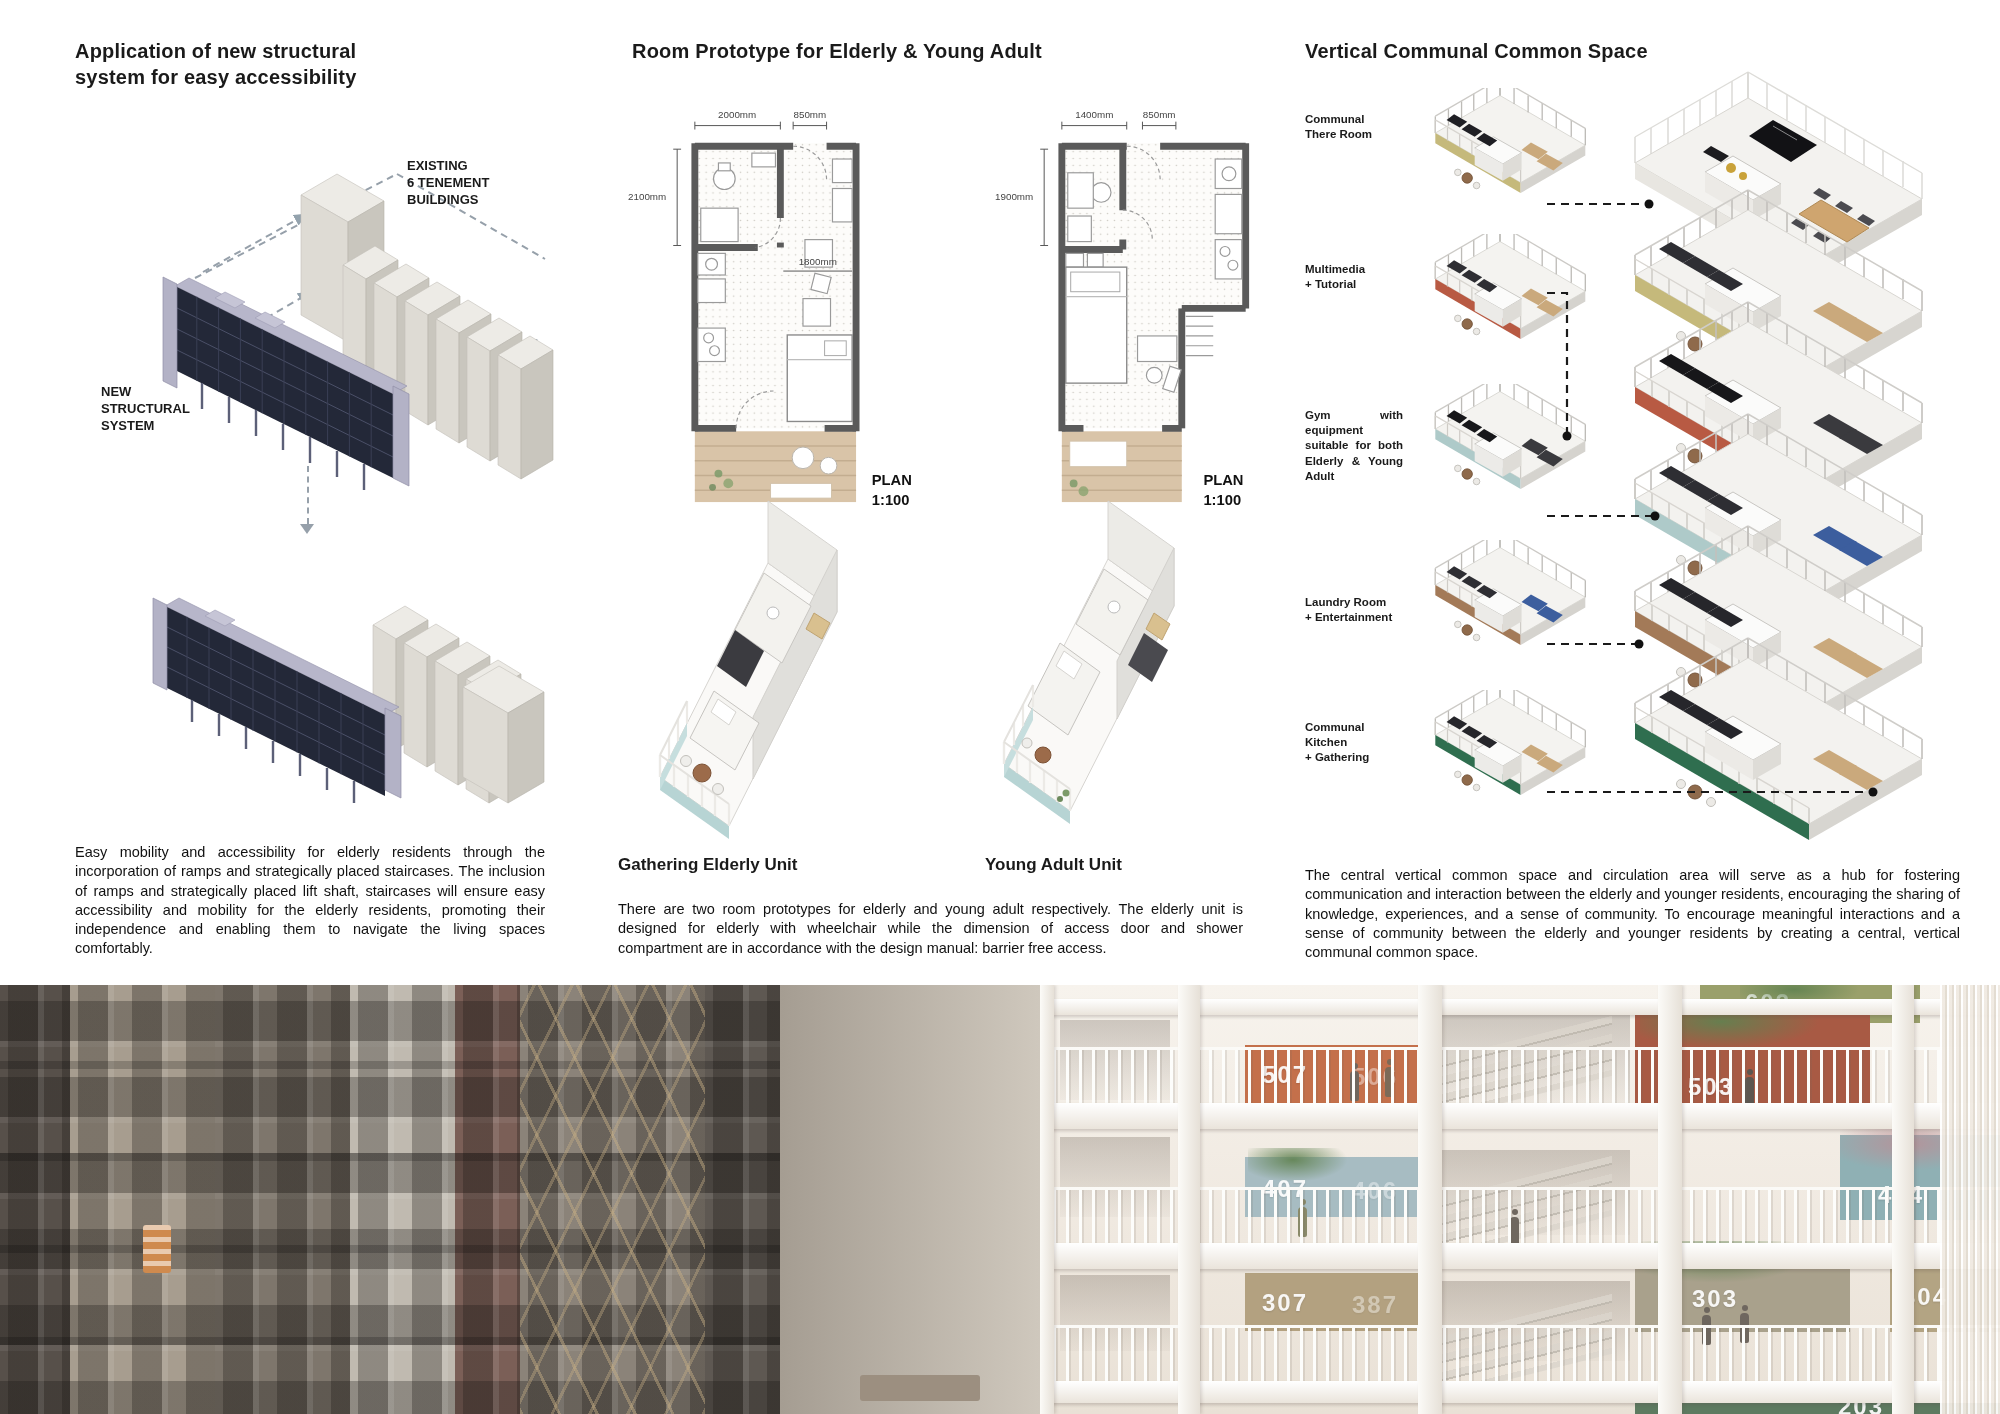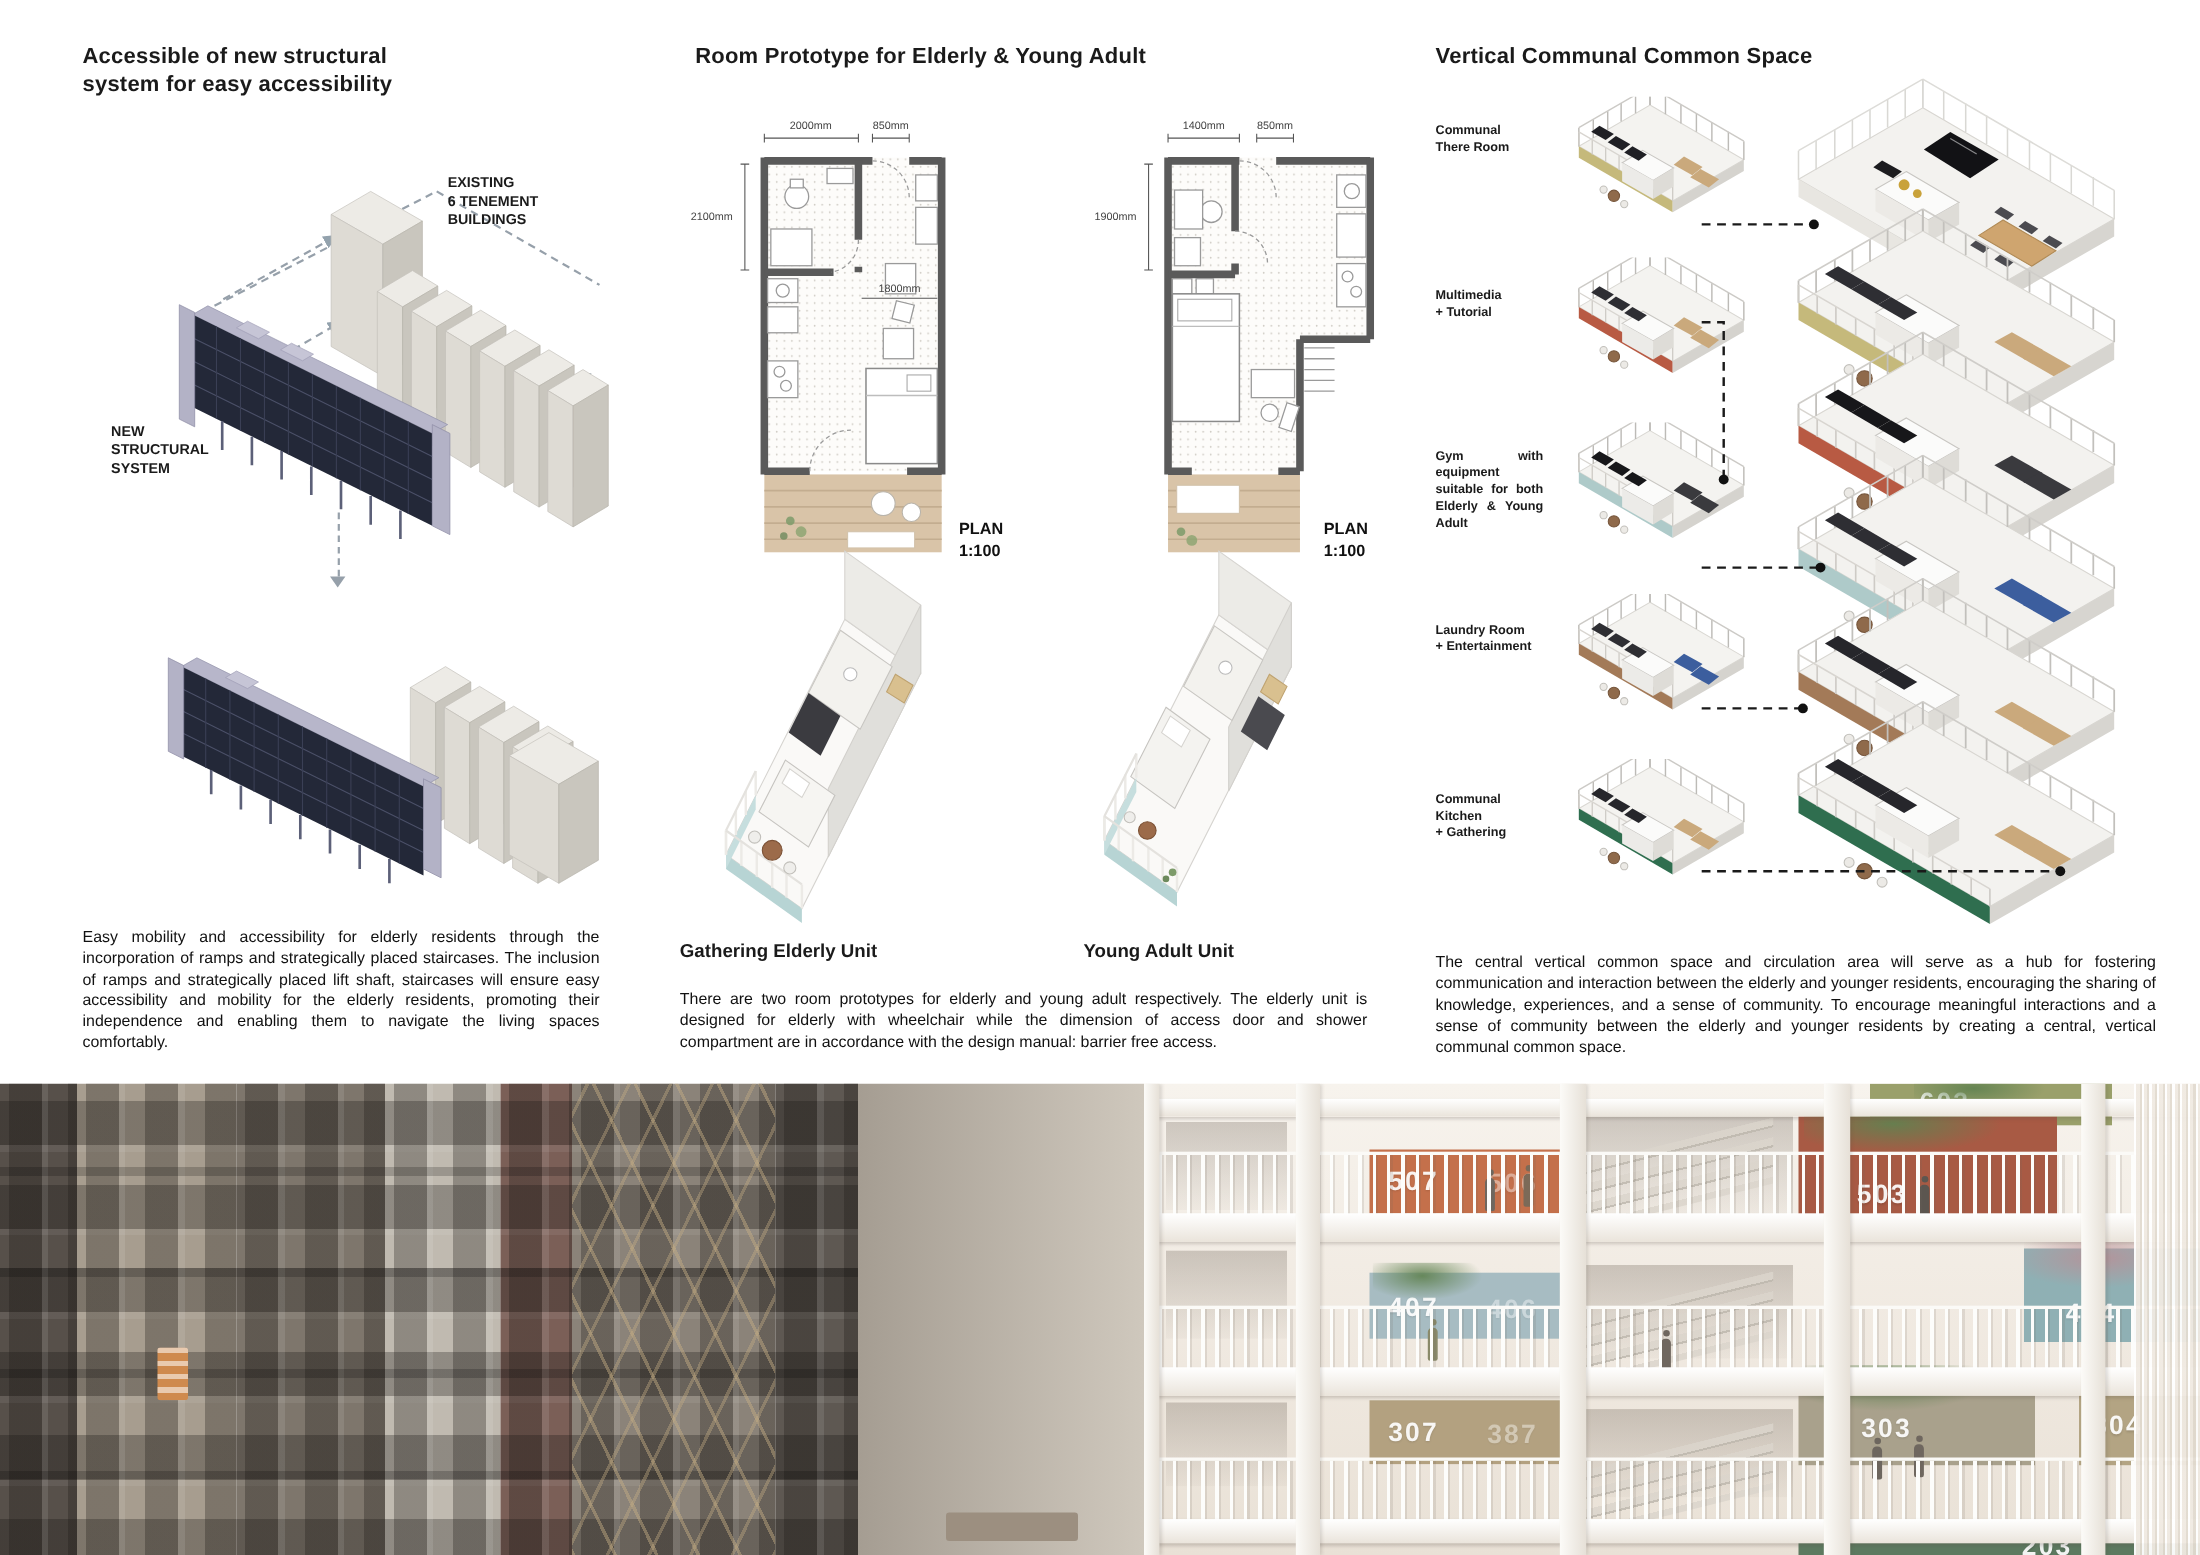--- a/index.html
+++ b/index.html
@@ -129,21 +129,21 @@
       <circle cx="112" cy="146" r="7" fill="#8f6a4b" stroke="#76563c"></circle>
       <circle cx="98" cy="138" r="4.5" fill="#eceae6" stroke="#c2c0bb"></circle>
       <circle cx="128" cy="156" r="4.5" fill="#eceae6" stroke="#c2c0bb"></circle>
     </g>
   </defs>
 </svg>
 
 <div class="board">
 
   <div class="col col-left">
-    <div class="sec-title pre">Accessible of new structural
+    <div class="sec-title pre">Application of new structural
 system for easy accessibility</div>
 
     <svg class="abs" style="left:0;top:58px" width="490" height="412" viewBox="0 0 490 412">
 
       <g stroke="#96a0aa" stroke-width="2" stroke-dasharray="7 5" fill="none">
         <path d="M120,182 L318,80"></path>
         <path d="M322,78 L470,163"></path>
         <path d="M128,176 L232,118" marker-end="url(#arrowm)"></path>
         <path d="M150,246 L236,196" marker-end="url(#arrowm)"></path>
         <path d="M330,316 L462,244" marker-end="url(#arrowm)"></path>
@@ -421,21 +421,21 @@
   </div>
 
   <div class="col col-right">
     <div class="sec-title">Vertical Communal Common Space</div>
 
     <div class="floor-label pre" style="top:74px">Communal
 There Room</div>
     <div class="floor-label pre" style="top:224px">Multimedia
 + Tutorial</div>
     <div class="floor-label" style="top:370px">Gym with equipment suitable for both Elderly &amp; Young Adult</div>
-    <div class="floor-label pre" style="top:528px">Laundry Room
+    <div class="floor-label pre" style="top:557px">Laundry Room
 + Entertainment</div>
     <div class="floor-label pre" style="top:682px">Communal Kitchen
 + Gathering</div>
 
     <svg class="abs m1" style="left: 100px; top: 50px; --band: #c5b97b;" width="190" height="150" viewBox="0 0 190 160">
         <use href="#mod"></use>
       </svg>
     <svg class="abs m2" style="left: 100px; top: 196px; --band: #b85a43;" width="190" height="150" viewBox="0 0 190 160">
         <use href="#mod"></use>
       </svg>

